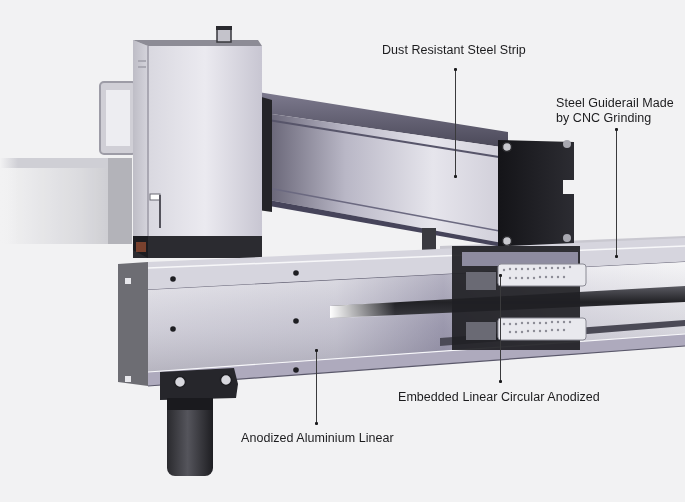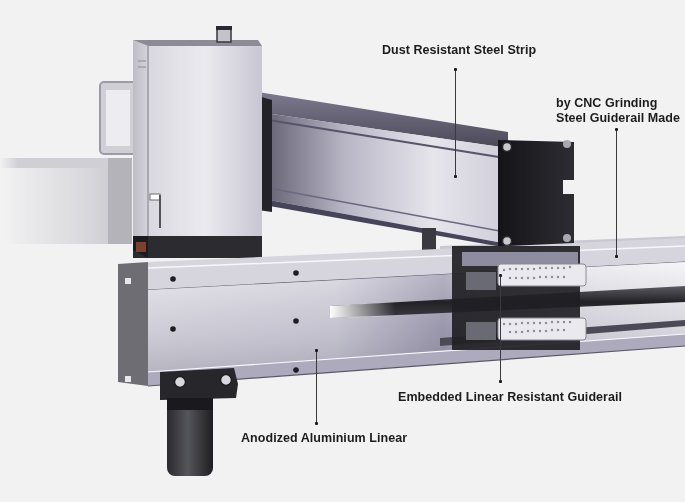--- a/index.html
+++ b/index.html
@@ -2,21 +2,21 @@
 <html><head>
   <meta charset="utf-8">
   <style>
     html, body { margin: 0; padding: 0; }
     body {
       width: 685px; height: 502px; overflow: hidden;
       background: #f2f2f3;
       font-family: "Liberation Sans", "DejaVu Sans", sans-serif;
       position: relative;
     }
-    .stage { position: absolute; left: 0; top: 0; width: 685px; height: 502px; font-weight: bold; }
+    .stage { position: absolute; left: 0; top: 0; width: 685px; height: 502px; }
     svg.art { position: absolute; left: 0; top: 0; }
     .callout-label {
       position: absolute;
       font-size: 12.5px;
       color: #1c1c1e;
       line-height: 15px;
       white-space: nowrap;
       letter-spacing: 0.05px;
     }
     .leader {
@@ -245,24 +245,24 @@
       <rect x="167" y="398" width="46" height="12" fill="#1a1a1e"></rect>
     </g>
 
     <rect x="0" y="0" width="120" height="502" fill="url(#bgFade)"></rect>
   </svg>
 
   <div class="callout-label" style="left:382px; top:43px;">Dust Resistant Steel Strip</div>
   <div class="leader" style="left:455px; top:69px; height:108px;"></div>
 
   <div class="callout-label" style="left:556px; top:96px;">
+    <div>Steel Guiderail Made</div>
     <div>by CNC Grinding</div>
-    <div>Steel Guiderail Made</div>
   </div>
   <div class="leader" style="left:616px; top:129px; height:128px;"></div>
 
   <div class="leader" style="left:500px; top:275px; height:107px;"></div>
-  <div class="callout-label" style="left:398px; top:390px;">Embedded Linear Resistant Guiderail</div>
+  <div class="callout-label" style="left:398px; top:390px;">Embedded Linear Circular Anodized</div>
 
   <div class="leader" style="left:316px; top:350px; height:74px;"></div>
   <div class="callout-label" style="left:241px; top:431px;">Anodized Aluminium Linear</div>
 
 </div>
 
 </body></html>

